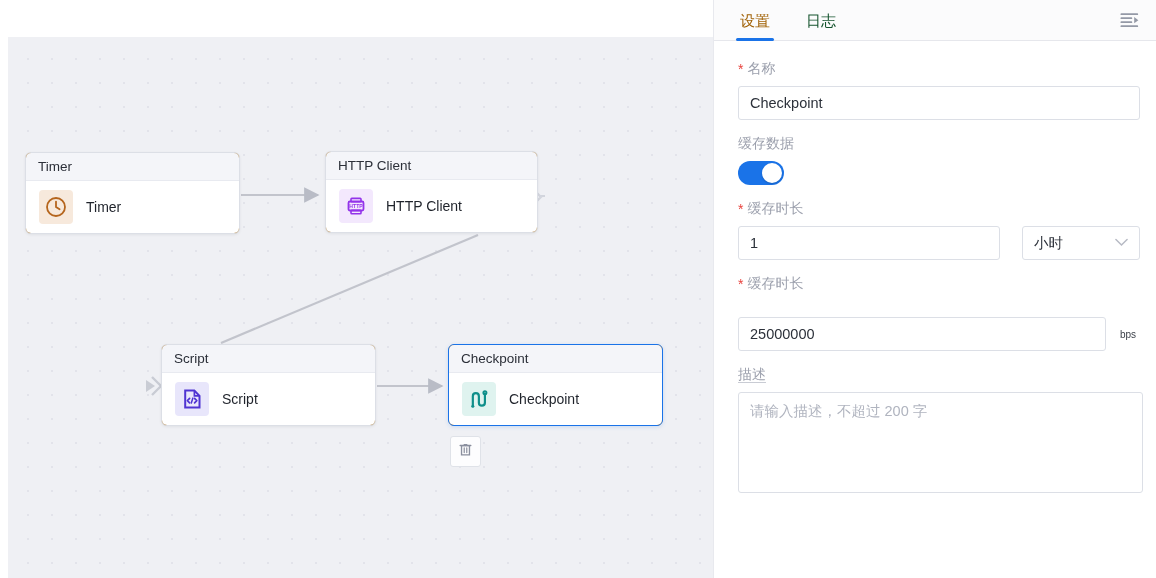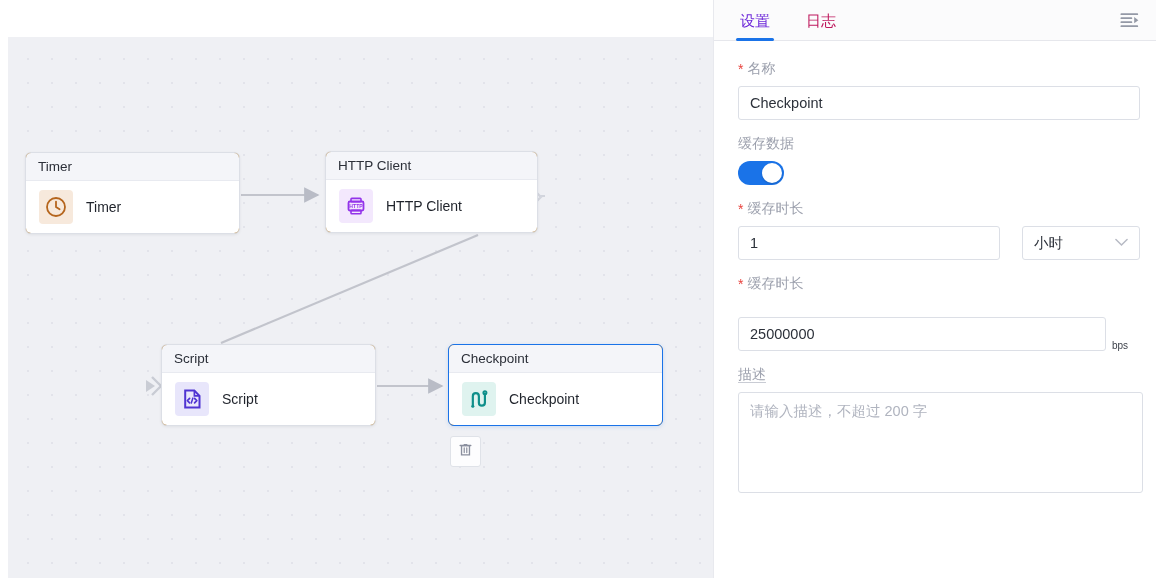--- a/index.html
+++ b/index.html
@@ -90,27 +90,27 @@
   .panel-tabs {
     height: 41px;
     border-bottom: 1px solid #e6e7ec;
     display: flex; align-items: flex-end;
     padding: 0 24px 0 24px;
     position: relative;
     background: #fbfbfc;
   }
   .tab {
     font-size: 15px;
-    color: #be185d;
+    color: #14532d;
     padding: 0 2px 9px 2px;
     margin-right: 32px;
     cursor: pointer;
     position: relative;
   }
-  .tab.active { color: #6d28d9; }
+  .tab.active { color: #a16207; }
   .tab.active::after {
     content: "";
     position: absolute; left: -2px; right: -2px; bottom: -1px;
     height: 3px; background: #1a73e8; border-radius: 2px;
   }
   .panel-menu-icon {
     position: absolute; right: 14px; top: 9px;
     width: 24px; height: 22px;
     display: flex; align-items: center; justify-content: center;
     cursor: pointer;
@@ -153,21 +153,21 @@
   .select-box {
     width: 118px; height: 34px;
     border: 1px solid #dcdfe6; border-radius: 3px;
     display: flex; align-items: center; justify-content: space-between;
     padding: 10px 11px;
     font-size: 14.5px; color: #2c313a;
     cursor: pointer; background: #fff;
   }
   .chev { color: #b7bac4; font-size: 11px; }
 
-  .rate-row { display: flex; align-items: flex-end; gap: 6px; margin-top: 24px; }
+  .rate-row { display: flex; align-items: center; gap: 14px; margin-top: 24px; }
   .rate-input { width: 368px; }
   .unit { font-size: 10px; color: #3a3f48; }
 
   .desc-label { text-decoration: underline; text-decoration-color: #c9ccd4; text-underline-offset: 3px; }
   .textarea {
     width: 405px; height: 101px;
     border: 1px solid #dcdfe6; border-radius: 3px;
     font-size: 14.5px; color: #2c313a;
     padding: 9px 11px;
     font-family: inherit;

